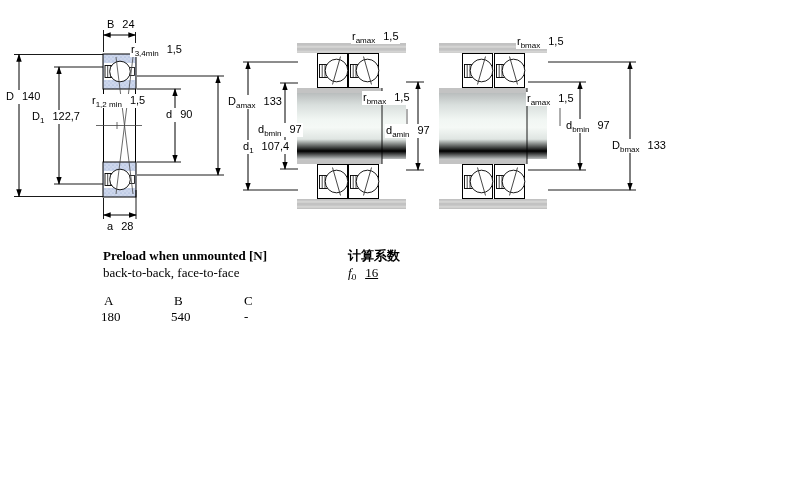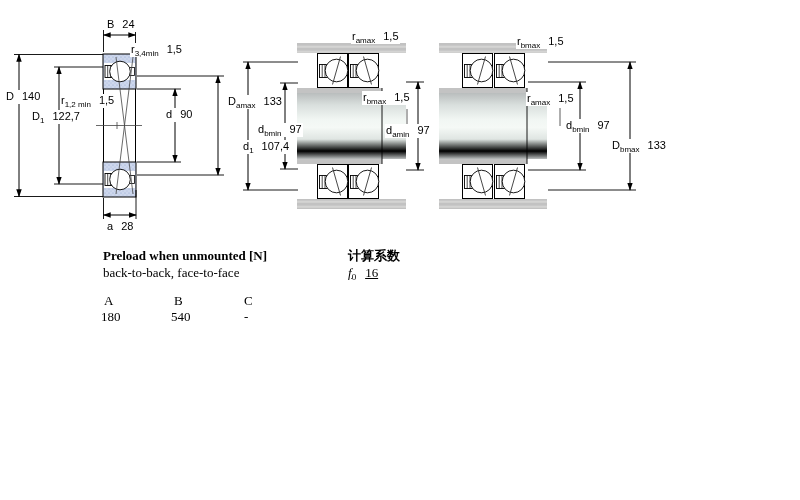--- a/index.html
+++ b/index.html
@@ -189,21 +189,21 @@
       <line x1="580" y1="82" x2="580" y2="170" stroke="#000" stroke-width="1" marker-start="url(#ah)" marker-end="url(#ah)"></line>
     </g>
     <line x1="560" y1="108" x2="560" y2="126" stroke="#333" stroke-width="0.8"></line>
   </g>
 </svg>
 
 <div class="lbl" style="left:106px;top:18px;"><span class="sym">B</span><span class="sub"></span><span class="val">24</span></div>
 <div class="lbl" style="left:130px;top:43px;"><span class="sym">r</span><span class="sub">3,4min</span><span class="val">1,5</span></div>
 <div class="lbl" style="left:5px;top:90px;"><span class="sym">D</span><span class="sub"></span><span class="val">140</span></div>
 <div class="lbl" style="left:31px;top:110px;"><span class="sym">D</span><span class="sub">1</span><span class="val">122,7</span></div>
-<div class="lbl" style="left:60px;top:94px;"><span class="sym">r</span><span class="sub">1,2 min</span><span class="val">1,5</span></div>
+<div class="lbl" style="left:91px;top:94px;"><span class="sym">r</span><span class="sub">1,2 min</span><span class="val">1,5</span></div>
 <div class="lbl" style="left:165px;top:108px;"><span class="sym">d</span><span class="sub"></span><span class="val">90</span></div>
 <div class="lbl" style="left:206px;top:140px;margin-left:36px;"><span class="sym">d</span><span class="sub">1</span><span class="val">107,4</span></div>
 <div class="lbl" style="left:106px;top:220px;"><span class="sym">a</span><span class="sub"></span><span class="val">28</span></div>
 
 <div class="lbl" style="left:351px;top:30px;"><span class="sym">r</span><span class="sub">amax</span><span class="val">1,5</span></div>
 <div class="lbl" style="left:227px;top:95px;"><span class="sym">D</span><span class="sub">amax</span><span class="val">133</span></div>
 <div class="lbl" style="left:362px;top:91px;"><span class="sym">r</span><span class="sub">bmax</span><span class="val">1,5</span></div>
 <div class="lbl" style="left:257px;top:123px;"><span class="sym">d</span><span class="sub">bmin</span><span class="val">97</span></div>
 <div class="lbl" style="left:385px;top:124px;"><span class="sym">d</span><span class="sub">amin</span><span class="val">97</span></div>
 

